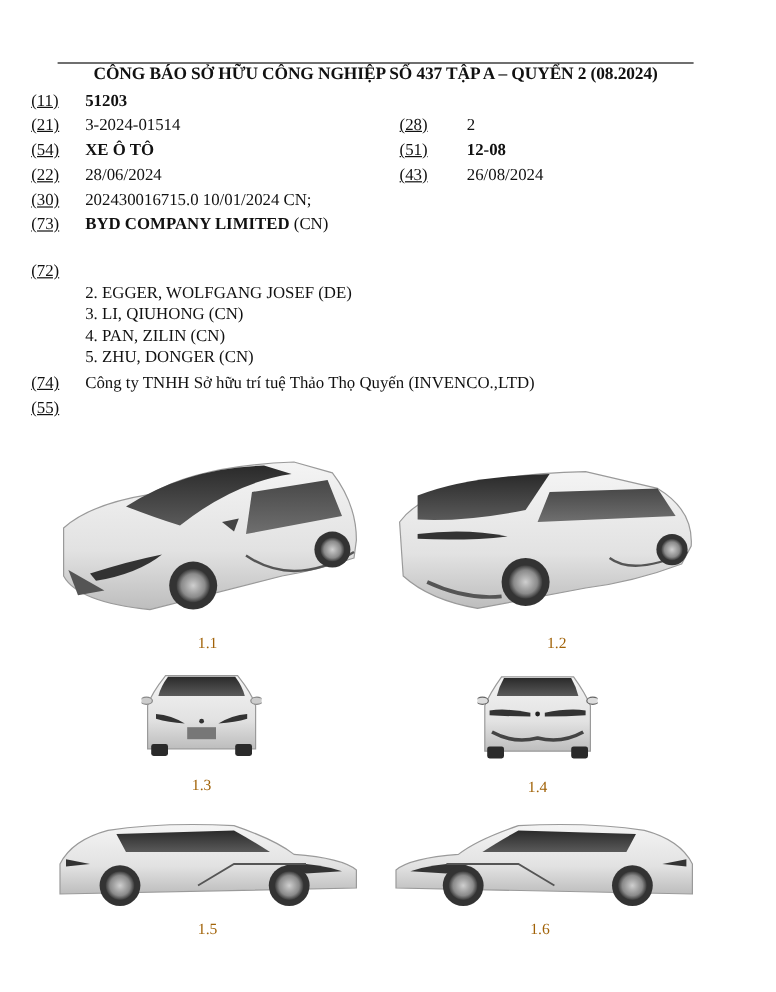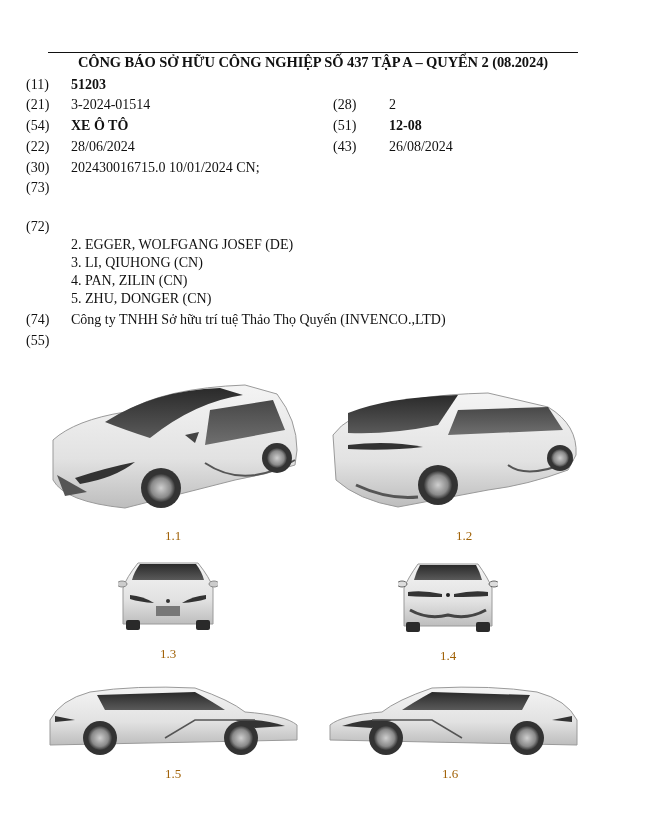--- a/index.html
+++ b/index.html
@@ -2,21 +2,21 @@
 <html><head>
 <meta charset="utf-8">
 <style>
   html, body { margin:0; padding:0; background:#ffffff; }
   body { width:647px; height:827px; position:relative; overflow:hidden;
          font-family:"Liberation Serif", "DejaVu Serif", serif; color:#111; }
   .header { position:absolute; left:48px; top:34px; width:530px; text-align:center;
             font-weight:bold; font-size:14.5px; letter-spacing:-0.1px; white-space:nowrap;margin-top:20px; }
   .header-rule { position:absolute; left:48px; top:52px; width:530px; height:1px; background:#111; }
   .field { position:absolute; font-size:14px; line-height:18px; white-space:nowrap; }
-  .code { position:absolute; }
+  .code { position:absolute;text-decoration:underline; }
   .val { position:absolute; }
   .b { font-weight:bold; }
   .fig { position:absolute; }
   .cap { position:absolute; font-size:13px; color:#a16207; text-align:center; width:40px; }
 </style>
 </head>
 <body>
 
 <div>
   <div class="header">CÔNG BÁO SỞ HỮU CÔNG NGHIỆP SỐ 437 TẬP A – QUYỂN 2 (08.2024)</div>
@@ -55,20 +55,21 @@
   <span class="val" style="left:56px">26/08/2024</span>
 </div>
 
 <div class="field" style="left:26px;top:159px;">
   <span class="code" style="left:0">(30)</span>
   <span class="val" style="left:45px">202430016715.0 10/01/2024 CN;</span>
 </div>
 
 <div class="field" style="left:26px;top:179px;width:560px;height:40px;">
   <span class="code" style="left:0;top:0">(73)</span>
+  <span class="val" style="left:45px;top:0"><span class="b">BYD COMPANY LIMITED</span><span> (CN)</span></span>
 </div>
 
 <div class="field" style="left:26px;top:218px;width:400px;height:95px;">
   <span class="code" style="left:0;top:0">(72)</span>
   <span class="val" style="left:45px;top:18px">2. EGGER, WOLFGANG JOSEF (DE)</span>
   <span class="val" style="left:45px;top:36px">3. LI, QIUHONG (CN)</span>
   <span class="val" style="left:45px;top:54px">4. PAN, ZILIN (CN)</span>
   <span class="val" style="left:45px;top:72px">5. ZHU, DONGER (CN)</span>
 </div>
 

